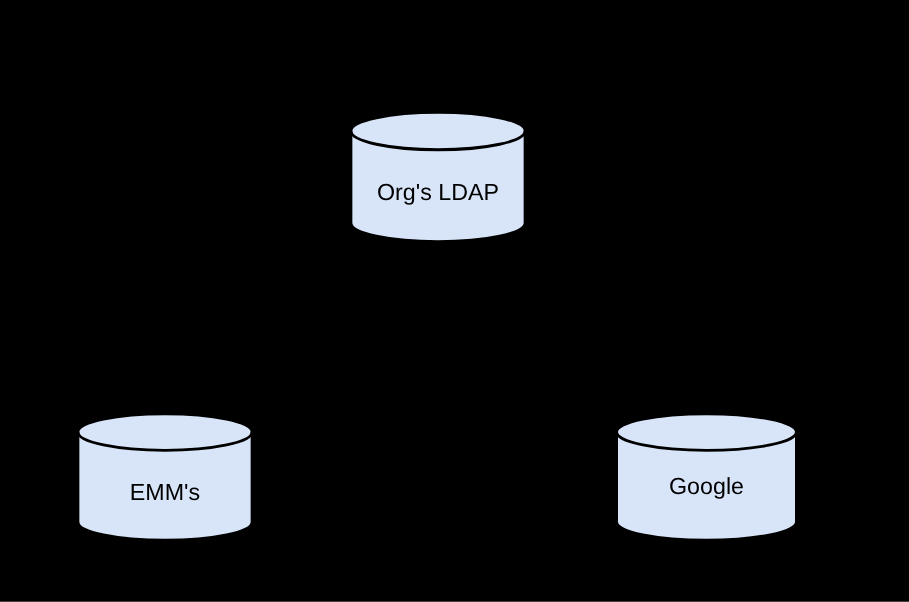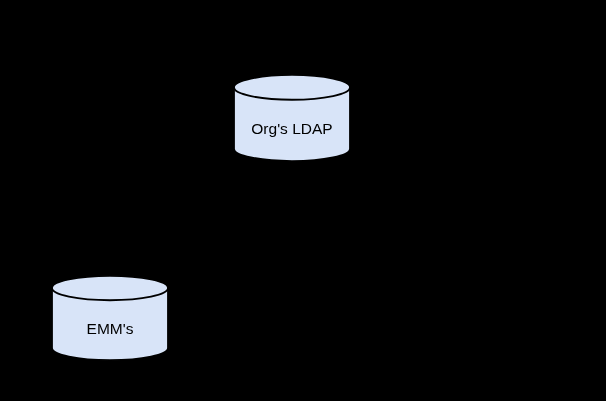--- a/index.html
+++ b/index.html
@@ -69,14 +69,23 @@
   <div class="node node-emm">
     <svg viewBox="0 0 124 94" preserveAspectRatio="none">
       <path d="M 2 15 A 60 13 0 0 1 122 15 L 122 79 A 60 13 0 0 1 2 79 Z" stroke="#000000" style="fill: rgb(216, 228, 248);"></path>
       <path d="M 2 15 A 60 13 0 0 0 122 15" fill="none" stroke="#000000"></path>
     </svg>
     <div class="node-label" style="color: rgb(0, 0, 0);">
       <span>EMM's</span>
     </div>
   </div>
 
+  <div class="node node-google">
+    <svg viewBox="0 0 124 94" preserveAspectRatio="none">
+      <path d="M 2 15 A 60 13 0 0 1 122 15 L 122 79 A 60 13 0 0 1 2 79 Z" stroke="#000000" style="fill: rgb(216, 228, 248);"></path>
+      <path d="M 2 15 A 60 13 0 0 0 122 15" fill="none" stroke="#000000"></path>
+    </svg>
+    <div class="node-label" style="color: rgb(0, 0, 0);">
+      <span>Google</span>
+    </div>
+  </div>
 
 </div>
 
 </body></html>

